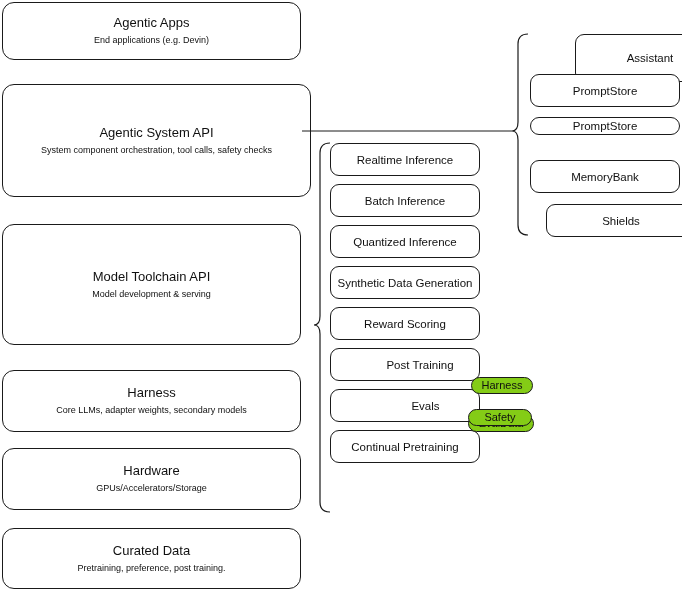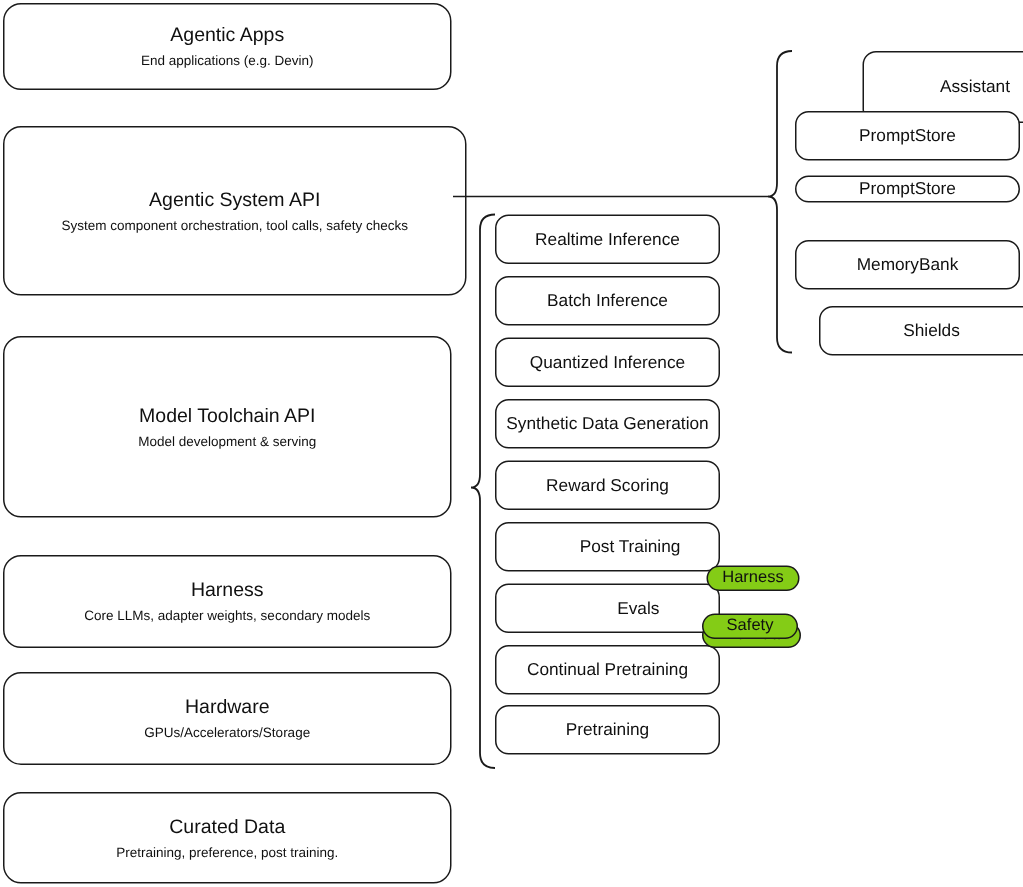--- a/index.html
+++ b/index.html
@@ -145,23 +145,20 @@
   </div>
   <div class="pill-box" style="left:330px; top:348px; width:150px; height:33px;padding-left:30px;">
     <span class="pill-label">Post Training</span>
   </div>
   <div class="pill-box" style="left:330px; top:389px; width:150px; height:33px;padding-left:41px;">
     <span class="pill-label">Evals</span>
   </div>
   <div class="pill-box" style="left:330px; top:430px; width:150px; height:33px;">
     <span class="pill-label">Continual Pretraining</span>
   </div>
-  <div class="pill-box" style="left:330px; top:470px; width:150px; height:33px;">
-    <span class="pill-label">Pretraining</span>
-  </div>
 
   <div class="tag-pill" style="left:471px; top:377px; width:62px; height:17px;">
     <span class="tag-label">Harness</span>
   </div>
   <div class="tag-pill" style="left:468px; top:393px; width:66px; height:17px;margin-top:22px;">
     <span class="tag-label">EvalData</span>
   </div>
   <div class="tag-pill" style="left:468px; top:409px; width:64px; height:17px;">
     <span class="tag-label">Safety</span>
   </div>

